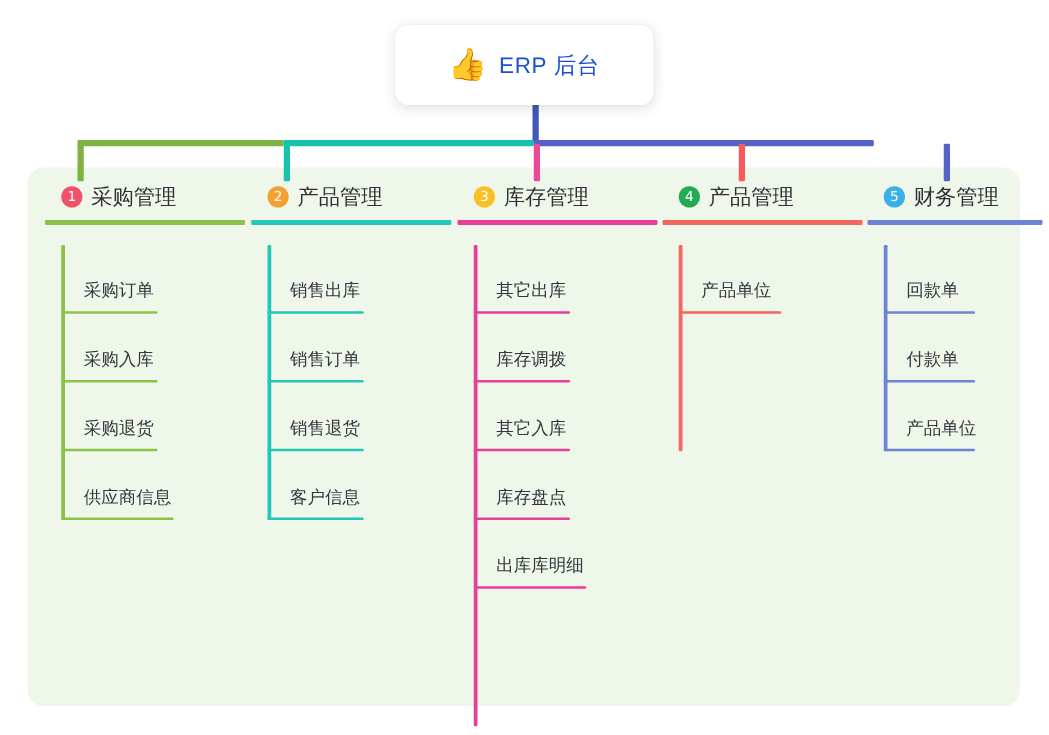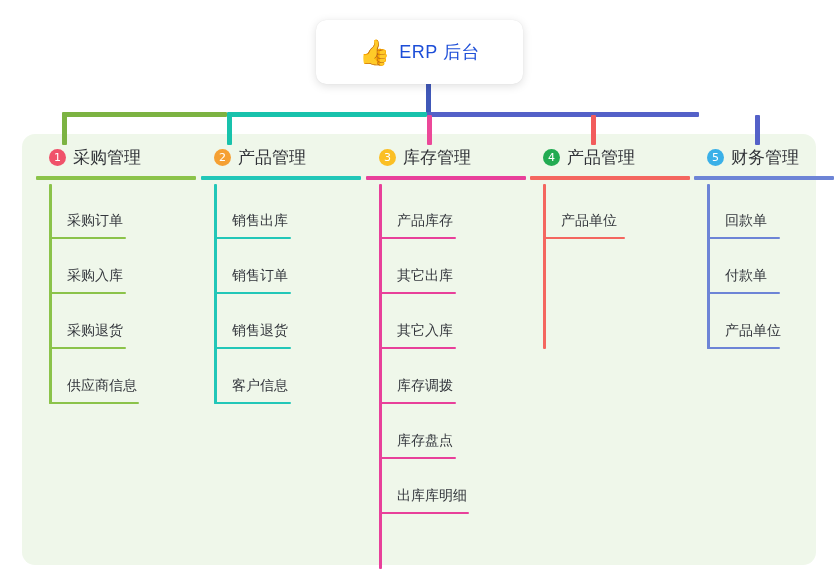--- a/index.html
+++ b/index.html
@@ -112,21 +112,21 @@
     white-space: nowrap;
     font-family: Liberation Serif, serif;
   }
   .col-rule {
     height: 4px;
     margin-top: 6px;
     border-radius: 1px;
   }
   .items {
     position: relative;
-    margin-top: 4px;
+    margin-top: 16px;
   }
   .spine {
     position: absolute;
     left: 13px;
     top: 0;
     width: 3px;
     border-radius: 1px;
   }
   .item {
     position: relative;
@@ -228,33 +228,29 @@
       </div>
       <div class="column" style="left: 366px; width: 160px;">
         <div class="col-header">
           <span class="badge" style="background: rgb(251, 191, 36);">3</span>
           <span class="col-title">库存管理</span>
         </div>
         <div class="col-rule" style="background: rgb(232, 64, 154); width: 160px;"></div>
         <div class="items">
           <div class="spine" style="background: rgb(232, 64, 154); height: 385px;"></div>
           <div class="item">
-            <span class="item-label">产品库存</span>
-            <div class="item-rule" style="background: rgb(232, 64, 154); width: 77px;"></div>
-          </div>
-          <div class="item">
             <span class="item-label">其它出库</span>
             <div class="item-rule" style="background: rgb(232, 64, 154); width: 77px;"></div>
           </div>
           <div class="item">
+            <span class="item-label">库存调拨</span>
+            <div class="item-rule" style="background: rgb(232, 64, 154); width: 77px;"></div>
+          </div>
+          <div class="item">
             <span class="item-label">其它入库</span>
-            <div class="item-rule" style="background: rgb(232, 64, 154); width: 77px;"></div>
-          </div>
-          <div class="item">
-            <span class="item-label">库存调拨</span>
             <div class="item-rule" style="background: rgb(232, 64, 154); width: 77px;"></div>
           </div>
           <div class="item">
             <span class="item-label">库存盘点</span>
             <div class="item-rule" style="background: rgb(232, 64, 154); width: 77px;"></div>
           </div>
           <div class="item">
             <span class="item-label">出库库明细</span>
             <div class="item-rule" style="background: rgb(232, 64, 154); width: 90px;"></div>
           </div>

